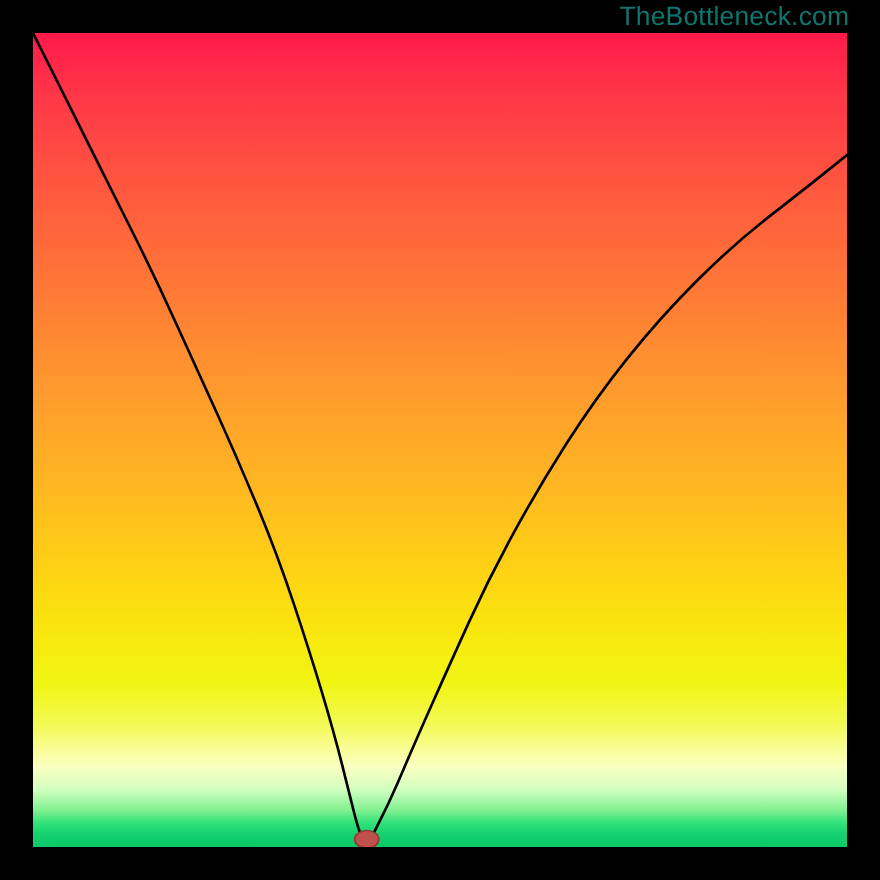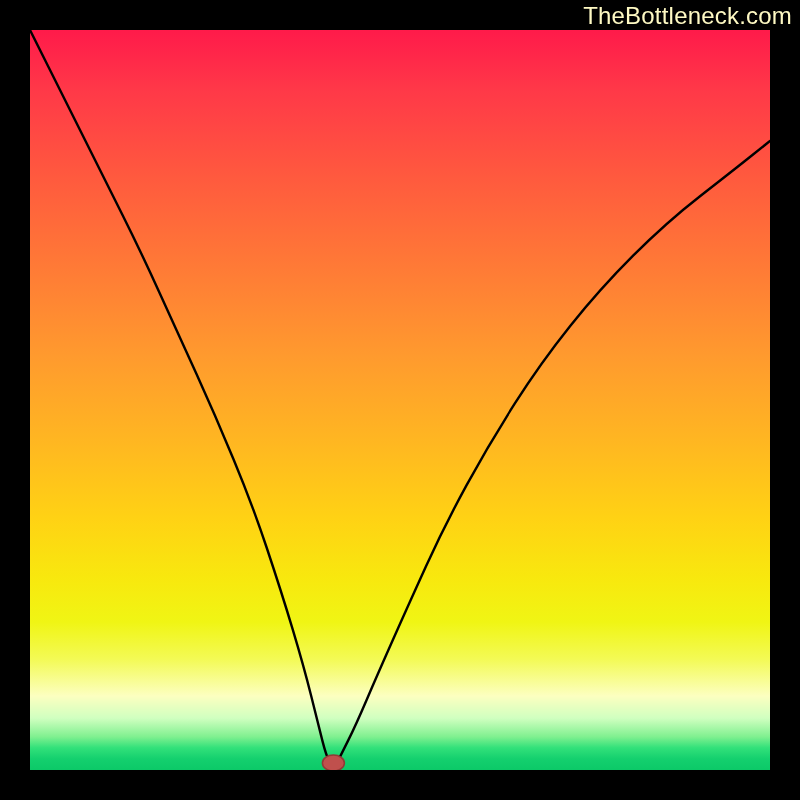--- a/index.html
+++ b/index.html
@@ -64,22 +64,22 @@
     stroke-linejoin: round;
   }
   .marker {
     fill: #c0504d;
     stroke: #923a36;
     stroke-width: 1.5;
   }
   .watermark {
     position: absolute;
     top: 2px;
-    right: 8px;
-    color: #fef9c3;
+    right: 28px;
+    color: #0f766e;
     font-size: 24px;
     font-weight: 500;
     letter-spacing: 0.2px;
     user-select: none;
   }
 </style>
 </head>
 <body>
 
 <div class="frame">

